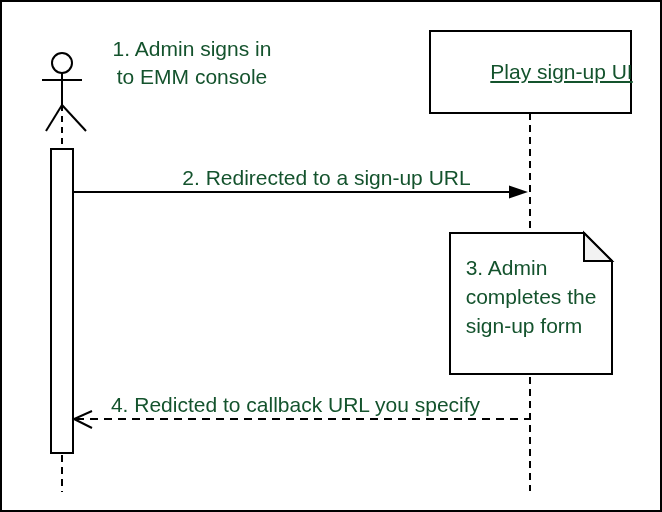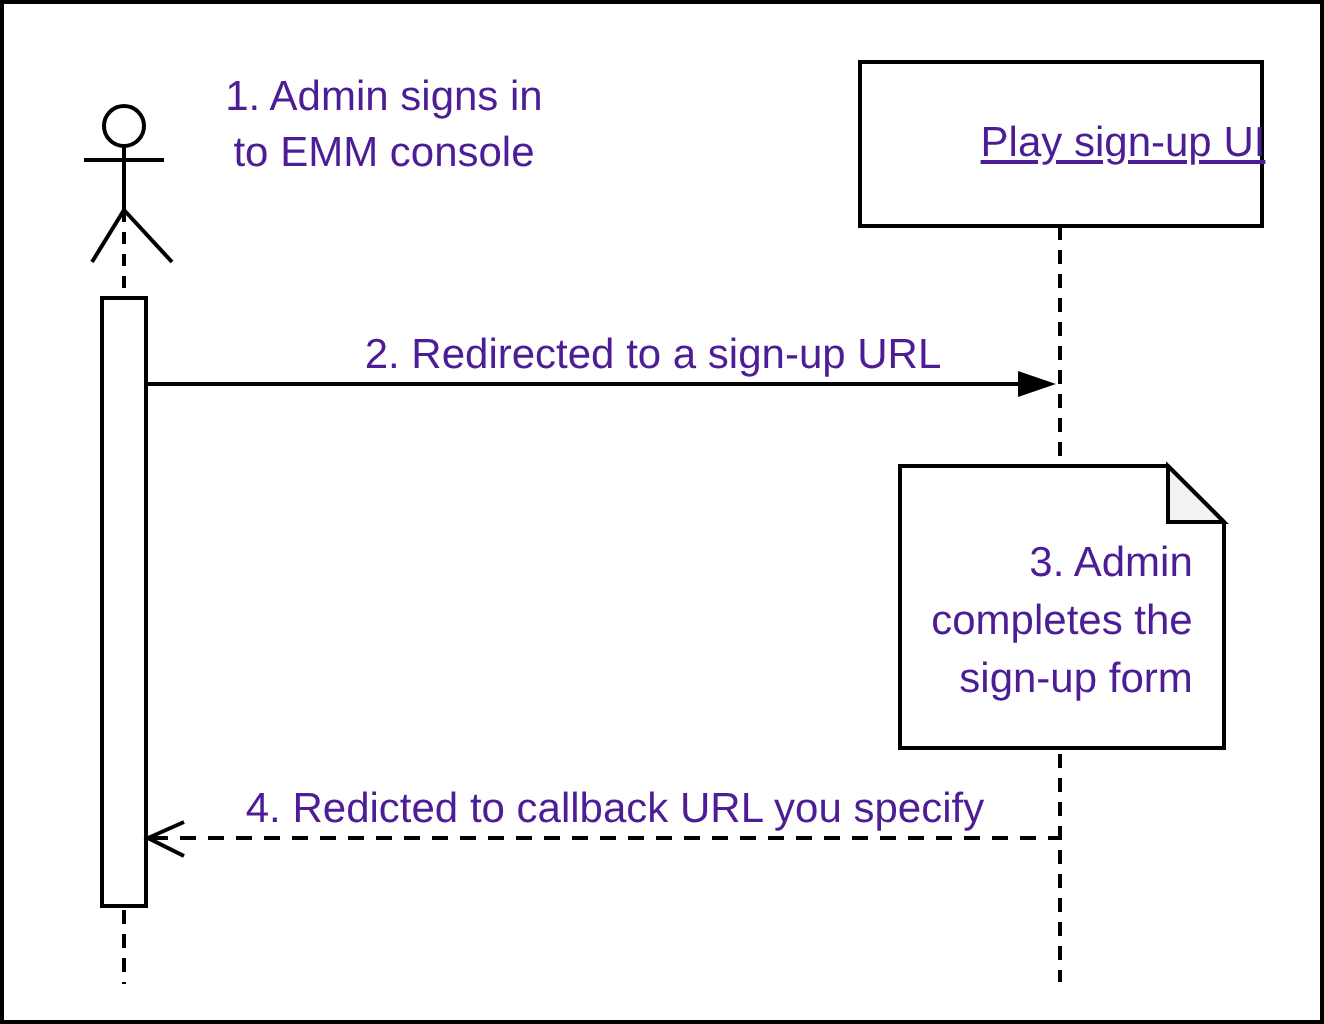--- a/index.html
+++ b/index.html
@@ -19,21 +19,21 @@
   }
   .shapes {
     position: absolute;
     left: 0;
     top: 0;
     width: 658px;
     height: 508px;
   }
   .label {
     position: absolute;
-    color: #4c1d95;
+    color: #14532d;
     font-size: 21px;
     white-space: pre-line;
     pointer-events: none;
   }
   .actor-label {
     left: 95px;
     top: 33px;
     width: 190px;
     line-height: 28px;
     text-align: center;
@@ -50,33 +50,33 @@
     text-align: center;
     text-decoration: underline;
   }
   .message-label {
     left: 71px;
     width: 445px;
     line-height: 24px;
     text-align: center;
   }
   .message-2-label { top: 164px; padding-left: 31px; }
-  .message-4-label { top: 391px; margin-left: 12px; }
+  .message-4-label { top: 391px; }
   .note-label {
     left: 448px;
-    top: 245px;
+    top: 231px;
     width: 162px;
     height: 141px;
     box-sizing: border-box;
     padding-bottom: 14px;
     display: flex;
     align-items: center;
     justify-content: center;
     line-height: 29px;
-    text-align: right;
+    text-align: left;
   }
 </style>
 </head>
 <body>
 
 <div class="canvas">
 
   <svg class="shapes" viewBox="0 0 658 508" xmlns="http://www.w3.org/2000/svg">
 
     <g stroke="#000000" stroke-width="2" fill="none">

